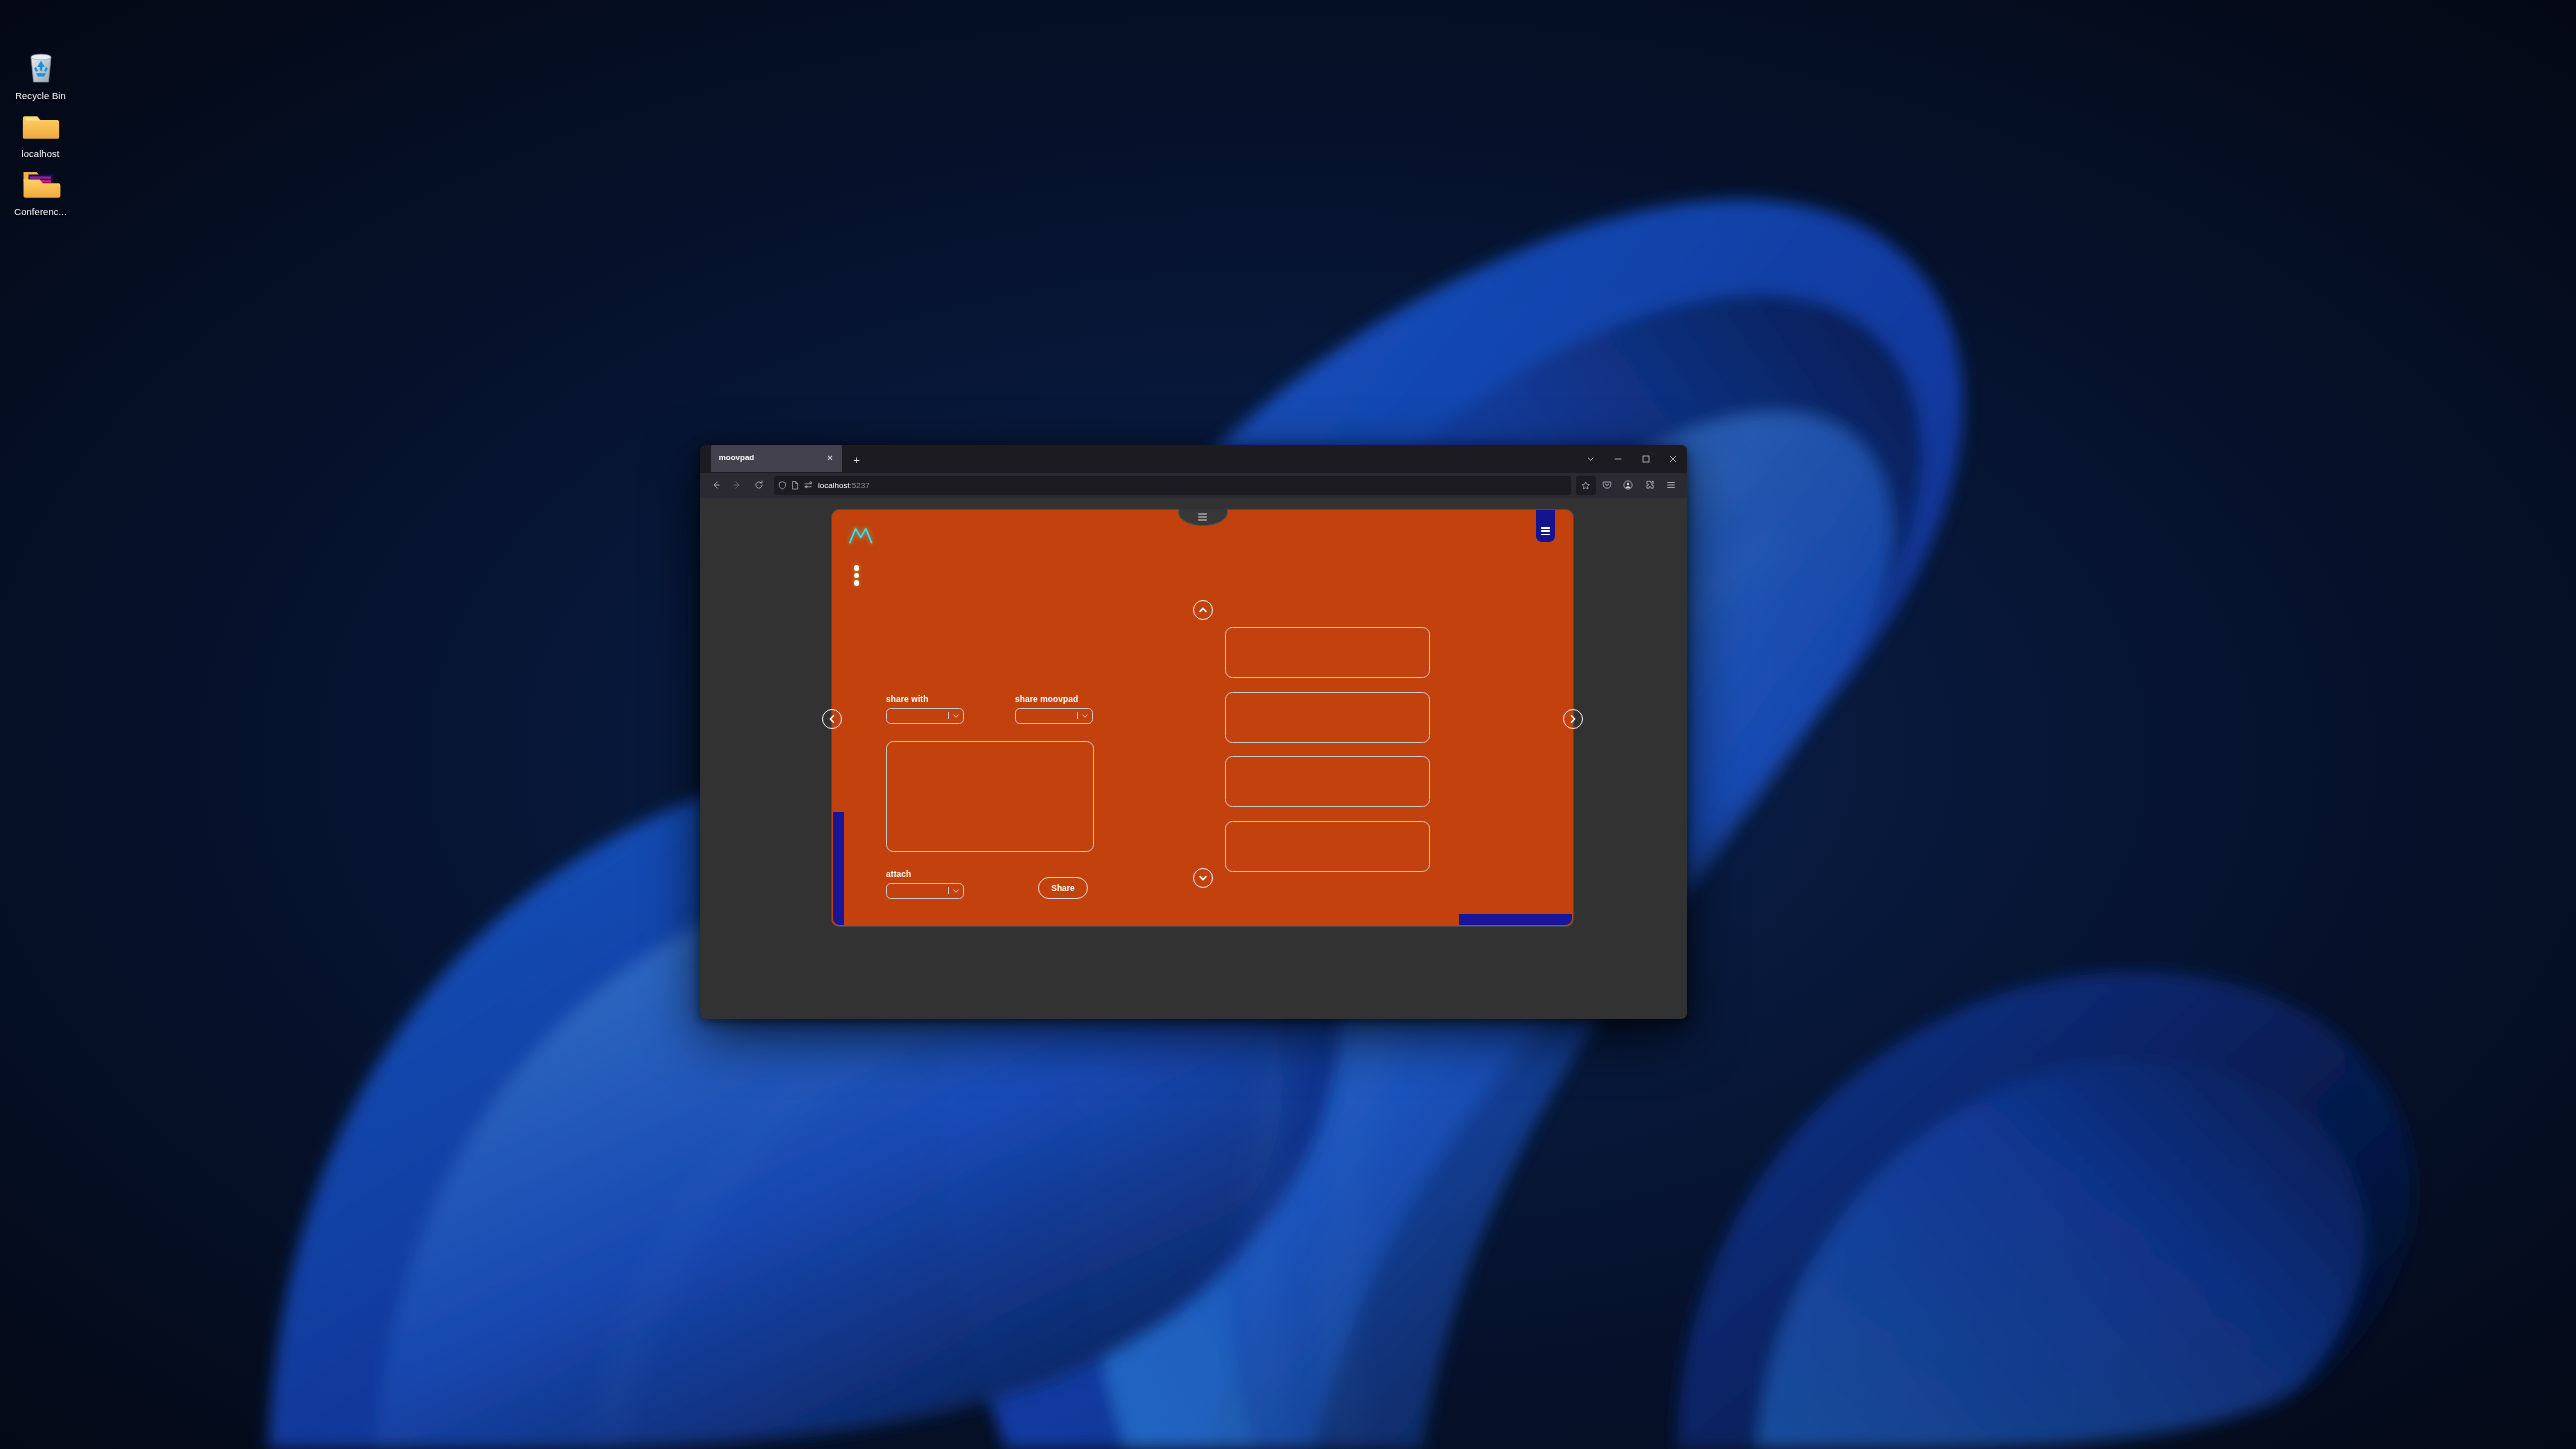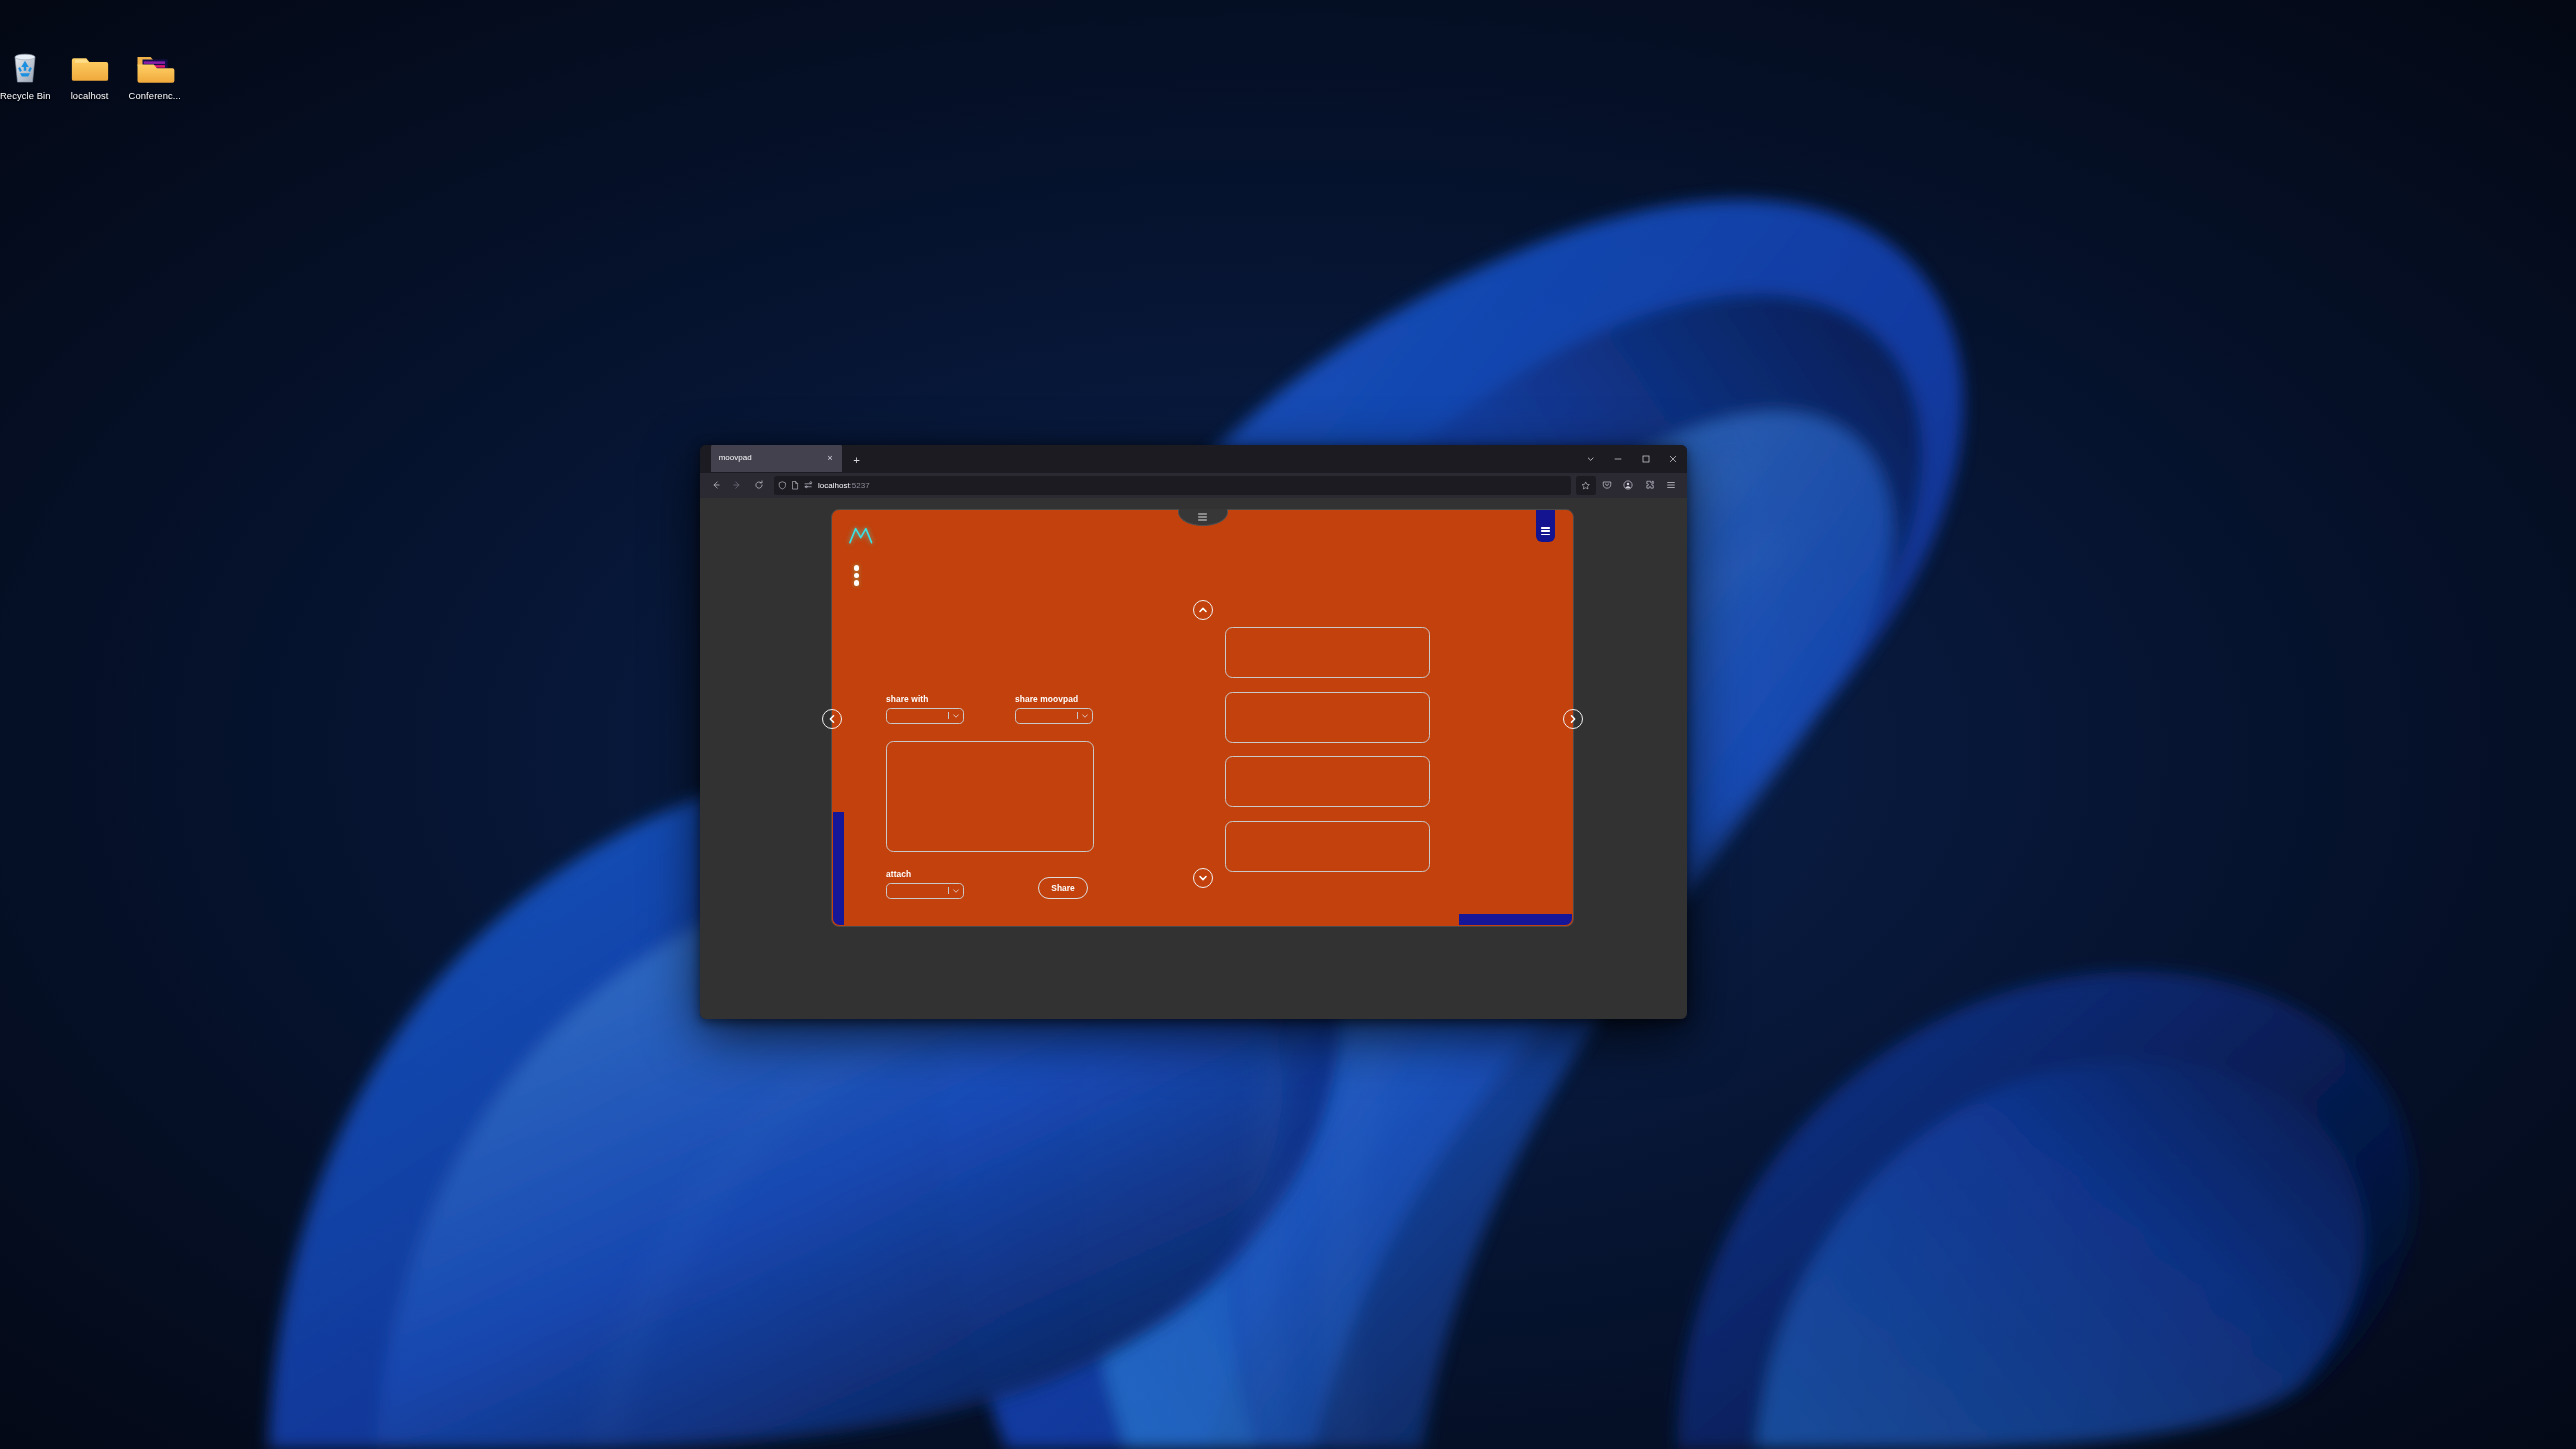--- a/index.html
+++ b/index.html
@@ -14,22 +14,22 @@
     position: absolute; inset: 0;
     background: #050a18;
     overflow: hidden;
   }
   .wp-layer { position: absolute; inset: 0; }
 
   
   #desktop-icons {
     position: absolute; left: 0; top: 47px;
     width: 81px;
-    display: flex; flex-direction: row; align-items: center;
-    gap: 19px;
+    display: flex; flex-direction: column; align-items: center;
+    gap: 3px;
     z-index: 5;
   }
   .desk-icon {
     width: 74px;
     display: flex; flex-direction: column; align-items: center;
     cursor: default;
   }
   .desk-icon .glyph { width: 40px; height: 40px; position: relative; }
   .desk-icon .lbl {
     margin-top: 3.4px;
@@ -62,20 +62,21 @@
     position: relative;
   }
   #tab-active {
     height: 28px; width: 131px;
     background: #42414d;
     border-radius: 3.4px 3.4px 0 0;
     display: flex; align-items: center;
     padding: 0 5.4px 0 8px;
     gap: 4px;
     margin-bottom: 0.7px;
+    font-weight: bold;
   }
   #tab-title {
     flex: 1;
     color: #fbfbfe;
     font-size: 8px;
     white-space: nowrap; overflow: hidden; text-overflow: ellipsis;
   }
   .tab-x {
     width: 12.7px; height: 12.7px;
     display: flex; align-items: center; justify-content: center;

